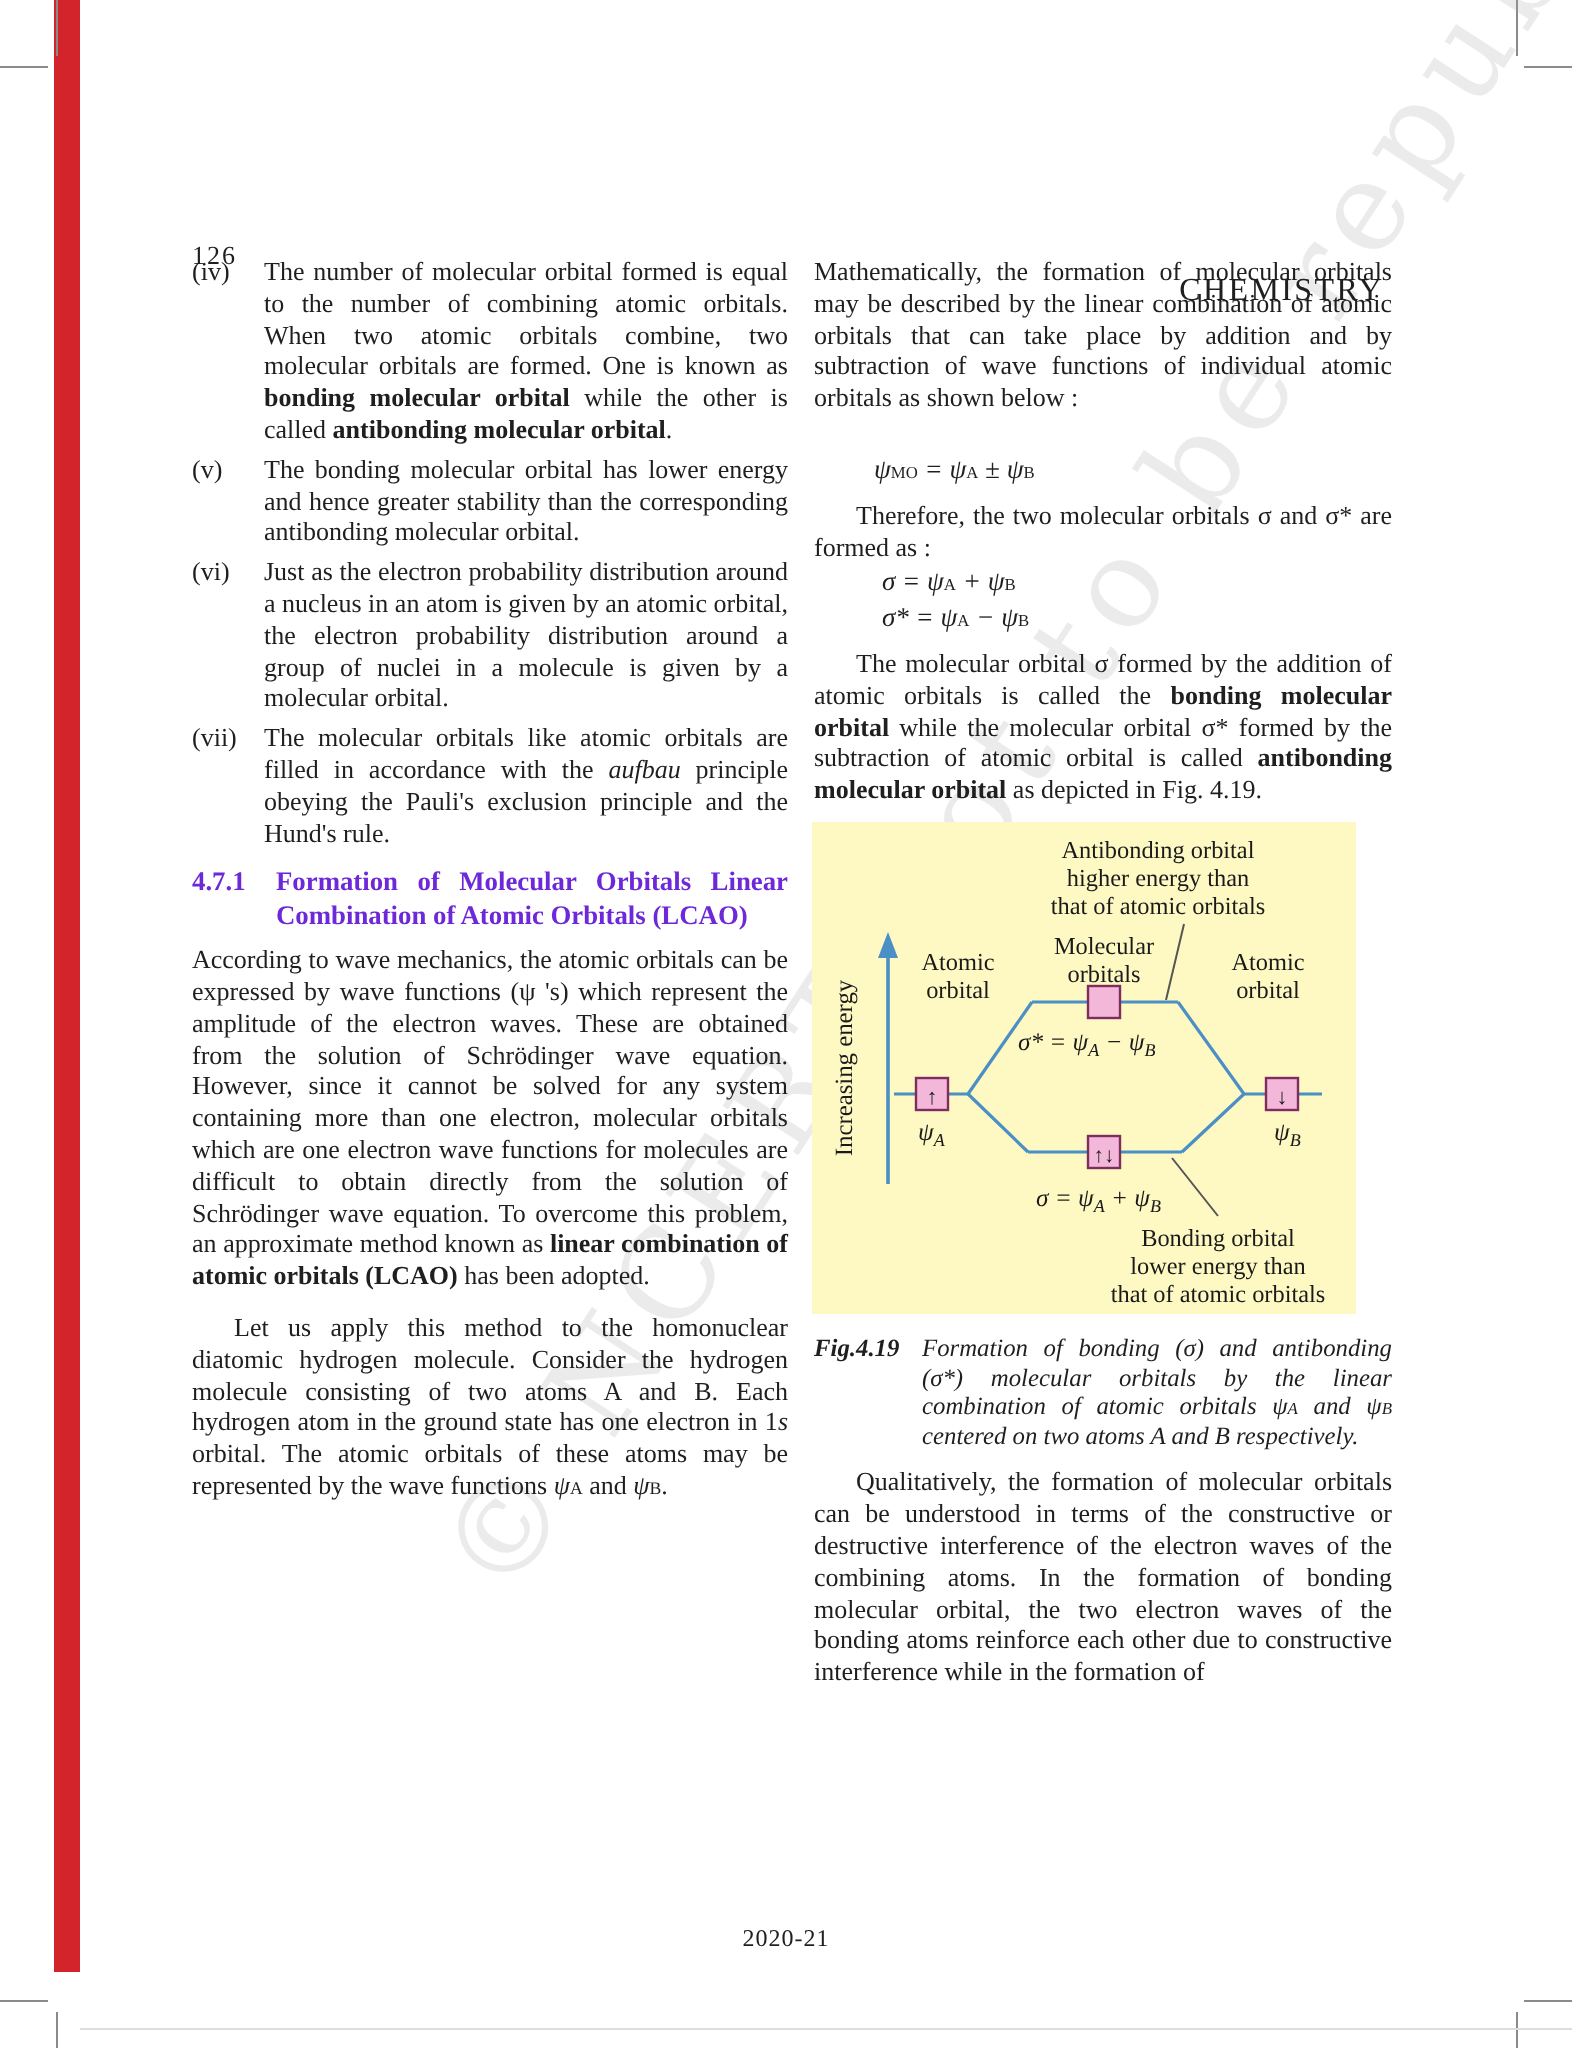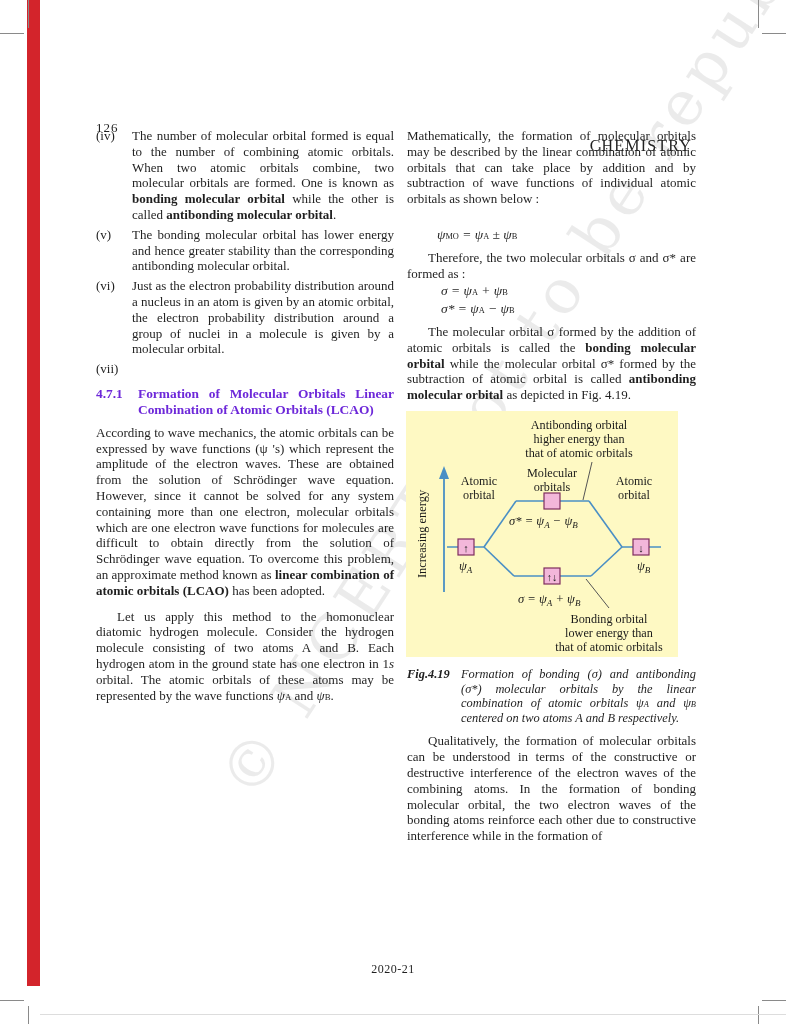--- a/index.html
+++ b/index.html
@@ -91,20 +91,21 @@
       <div class="li">
         <span class="marker">(v)</span>
         <span class="li-text"><span>The bonding molecular orbital has lower energy and hence greater stability than the corresponding antibonding molecular orbital.</span></span>
       </div>
       <div class="li">
         <span class="marker">(vi)</span>
         <span class="li-text"><span>Just as the electron probability distribution around a nucleus in an atom is given by an atomic orbital, the electron probability distribution around a group of nuclei in a molecule is given by a molecular orbital.</span></span>
       </div>
       <div class="li">
         <span class="marker">(vii)</span>
+        <span class="li-text"><span>The molecular orbitals like atomic orbitals are filled in accordance with the </span><span class="i">aufbau</span><span> principle obeying the Pauli's exclusion principle and the Hund's rule.</span></span>
       </div>
 
       <div class="section-heading">
         <span class="h-num">4.7.1</span>
         <span class="h-title">Formation of Molecular Orbitals Linear Combination of Atomic Orbitals (LCAO)</span>
       </div>
 
       <p class="para"><span>According to wave mechanics, the atomic orbitals can be expressed by wave functions (ψ 's) which represent the amplitude of the electron waves. These are obtained from the solution of Schrödinger wave equation. However, since it cannot be solved for any system containing more than one electron, molecular orbitals which are one electron wave functions for molecules are difficult to obtain directly from the solution of Schrödinger wave equation. To overcome this problem, an approximate method known as </span><span class="b">linear combination of atomic orbitals (LCAO)</span><span> has been adopted.</span></p>
       <div class="spacer8"></div>
       <p class="para indent"><span>Let us apply this method to the homonuclear diatomic hydrogen molecule. Consider the hydrogen molecule consisting of two atoms A and B. Each hydrogen atom in the ground state has one electron in 1</span><span class="i">s</span><span> orbital. The atomic orbitals of these atoms may be represented by the wave functions </span><span class="i">ψ</span><span class="sub">A</span><span> and </span><span class="i">ψ</span><span class="sub">B</span><span>.</span></p>

